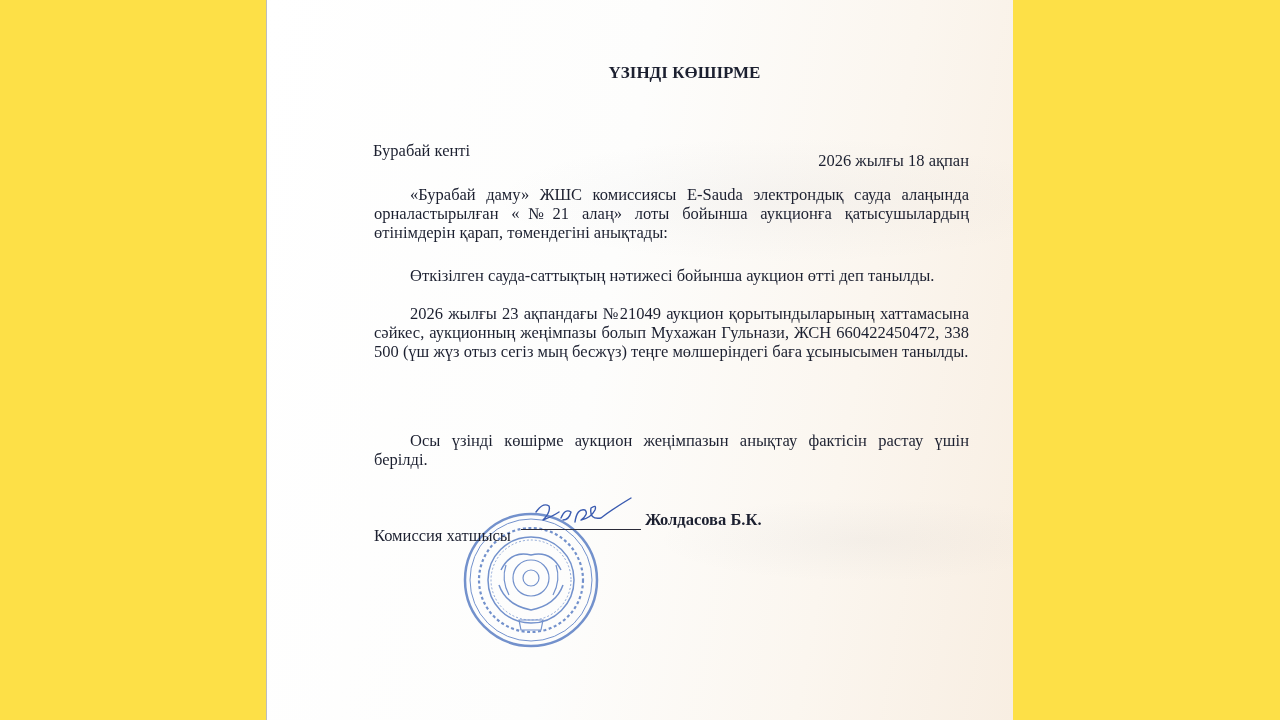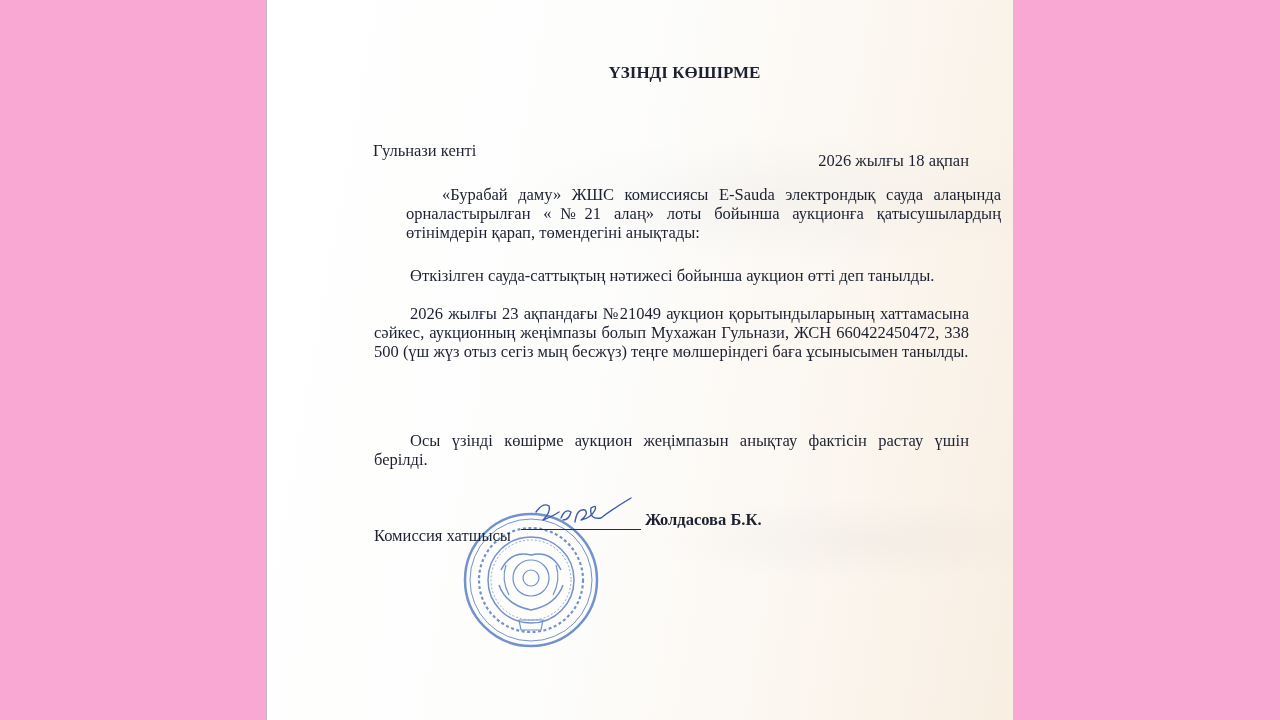--- a/index.html
+++ b/index.html
@@ -7,21 +7,21 @@
       padding: 0;
       width: 1280px;
       height: 720px;
       background: #000000;
       overflow: hidden;
     }
     .stage {
       position: relative;
       width: 1280px;
       height: 720px;
-      background: #f9a8d4;
+      background: #fde047;
     }
     .page {
       position: absolute;
       left: 266px;
       top: 0;
       width: 747px;
       height: 720px;
       background: linear-gradient(100deg, #ffffff 0%, #fdfdfc 45%, #fbf6ef 75%, #f8eee2 100%);
       box-shadow: inset 1px 0 0 #bdbdbd;
       overflow: hidden;
@@ -61,21 +61,21 @@
     .meta-right { position: absolute; right: 0; top: 10px; }
     .para {
       position: absolute;
       left: 108px;
       width: 595px;
       font-size: 16.5px;
       line-height: 19px;
       text-align: justify;
       text-indent: 36px;
     }
-    .p1 { top: 185px; margin-left: 32px; }
+    .p1 { top: 185px; }
     .p2 { top: 266px; text-align-last: left; font-family: Liberation Serif, serif; }
     .p3 { top: 304px; }
     .p4 { top: 425px; margin-top: 6px; }
     .sign-row {
       position: absolute;
       top: 510px;
       left: 108px;
       width: 420px;
       font-size: 16.5px;
       line-height: 20px;
@@ -111,21 +111,21 @@
 
 <div class="stage">
   <div class="page">
     <div class="shade"></div>
 
     <div class="heading">
       <div>ҮЗІНДІ КӨШІРМЕ</div>
     </div>
 
     <div class="meta-row">
-      <span class="meta-left">Гульнази кенті</span>
+      <span class="meta-left">Бурабай кенті</span>
       <span class="meta-right">2026 жылғы 18 ақпан</span>
     </div>
 
     <div class="para p1">«Бурабай даму» ЖШС комиссиясы E-Sauda электрондық сауда алаңында орналастырылған «№21 алаң» лоты бойынша аукционға қатысушылардың өтінімдерін қарап, төмендегіні анықтады:</div>
     <div class="para p2">Өткізілген сауда-саттықтың нәтижесі бойынша аукцион өтті деп танылды.</div>
     <div class="para p3">2026 жылғы 23 ақпандағы №21049 аукцион қорытындыларының хаттамасына сәйкес, аукционның жеңімпазы болып Мухажан Гульнази, ЖСН 660422450472, 338 500 (үш жүз отыз сегіз мың бесжүз) теңге мөлшеріндегі баға ұсынысымен танылды.</div>
     <div class="para p4">Осы үзінді көшірме аукцион жеңімпазын анықтау фактісін растау үшін берілді.</div>
 
     <svg class="stamp" viewBox="0 0 140 140">
       <g fill="none" stroke="#5b7fc4">

